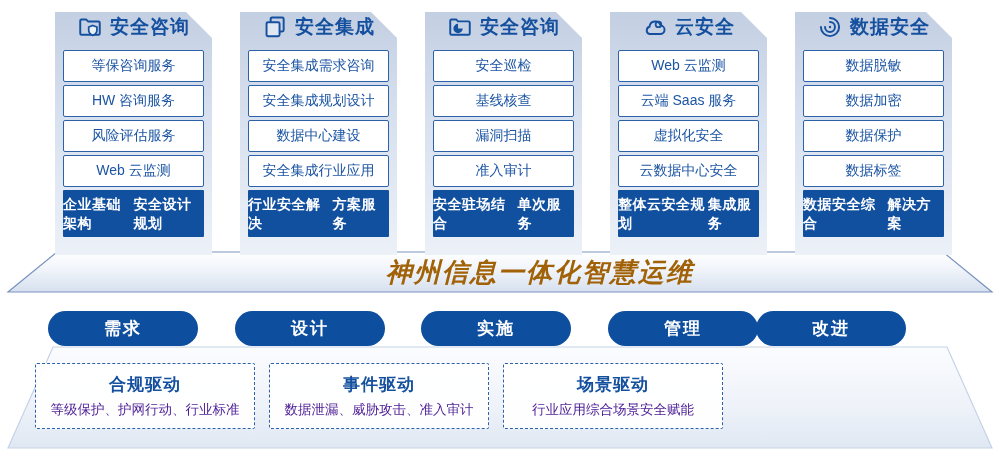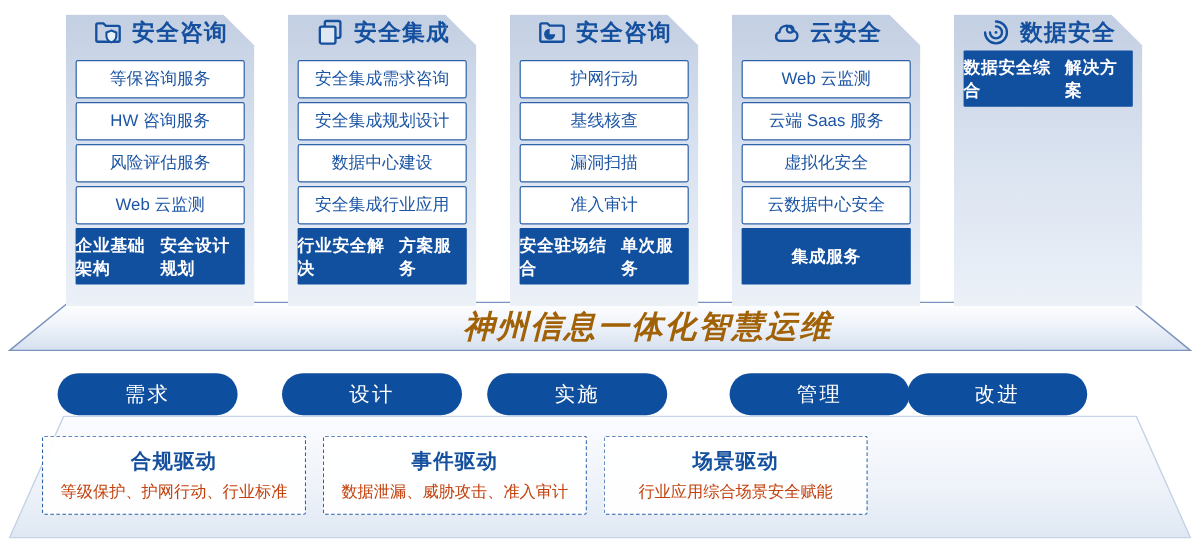--- a/index.html
+++ b/index.html
@@ -36,31 +36,31 @@
     position:absolute;left:0;top:252px;width:1000px;height:40px;z-index:3;
     display:flex;align-items:center;justify-content:center;
     font-size:26px;font-weight:bold;font-style:italic;color:#a16207;letter-spacing:2px;padding-left:40px;
   }
 
   
   .pill{
     position:absolute;top:311px;width:150px;height:35px;z-index:2;
     background:#0e4e9e;border-radius:18px;
     display:flex;align-items:center;justify-content:center;
-    color:#ffffff;font-size:17px;font-weight:normal;letter-spacing:2px;
+    color:#ffffff;font-size:17px;font-weight:bold;letter-spacing:2px;
   }
 
   
   .driver{
     position:absolute;top:363px;width:220px;height:66px;z-index:2;box-sizing:border-box;
     background:rgba(255,255,255,0.92);border:1.5px dashed #2d62ab;border-radius:2px;
     display:flex;flex-direction:column;align-items:center;justify-content:center;gap:5px;
   }
   .driver .d-title{font-size:17px;font-weight:bold;color:#15509f;letter-spacing:1px;}
-  .driver .d-desc{font-size:13.5px;color:#c2410c;white-space:nowrap;}
+  .driver .d-desc{font-size:13.5px;color:#4c1d95;white-space:nowrap;}
 </style>
 </head>
 <body>
 
 <div class="stage">
 
   <svg class="bg-svg" width="1000" height="458" viewBox="0 0 1000 458">
     <defs>
       <linearGradient id="bannerGrad" x1="0" y1="0" x2="0" y2="1">
         <stop offset="0%" stop-color="#ffffff"></stop>
@@ -119,21 +119,21 @@
 
   <div class="panel" style="left:425px">
     <div class="panel-header">
       <svg width="26" height="26" viewBox="0 0 24 24">
         <path d="M3 6.2c0-.7.5-1.2 1.2-1.2h4.2l1.8 1.8h9.6c.7 0 1.2.5 1.2 1.2V18c0 .7-.5 1.2-1.2 1.2H4.2C3.5 19.2 3 18.7 3 18z" fill="none" stroke="#15509f" stroke-width="1.8"></path>
         <path d="M10.2 9.1 A4.3 4.3 0 1 0 14.5 13.4 L10.2 13.4 Z" fill="#15509f"></path>
       </svg>
       <span class="ttl">安全咨询</span>
     </div>
     <div class="items">
-      <div class="item">护网行动</div>
+      <div class="item">安全巡检</div>
       <div class="item">基线核查</div>
       <div class="item">漏洞扫描</div>
       <div class="item">准入审计</div>
     </div>
     <div class="highlight">
       <span>安全驻场结合</span>
       <span>单次服务</span>
     </div>
   </div>
 
@@ -145,44 +145,51 @@
       </svg>
       <span class="ttl">云安全</span>
     </div>
     <div class="items">
       <div class="item">Web 云监测</div>
       <div class="item">云端 Saas 服务</div>
       <div class="item">虚拟化安全</div>
       <div class="item">云数据中心安全</div>
     </div>
     <div class="highlight">
+      <span>整体云安全规划</span>
       <span>集成服务</span>
     </div>
   </div>
 
   <div class="panel" style="left:795px">
     <div class="panel-header">
       <svg width="26" height="26" viewBox="0 0 24 24">
         <path d="M12 3.6 a8.4 8.4 0 1 1 -8.4 8.4" fill="none" stroke="#15509f" stroke-width="1.8" stroke-linecap="round"></path>
         <path d="M12 7.4 a4.6 4.6 0 1 1 -4.6 4.6" fill="none" stroke="#15509f" stroke-width="1.8" stroke-linecap="round"></path>
         <circle cx="12" cy="12" r="1.1" fill="#15509f"></circle>
       </svg>
       <span class="ttl">数据安全</span>
     </div>
+    <div class="items">
+      <div class="item">数据脱敏</div>
+      <div class="item">数据加密</div>
+      <div class="item">数据保护</div>
+      <div class="item">数据标签</div>
+    </div>
     <div class="highlight">
       <span>数据安全综合</span>
       <span>解决方案</span>
     </div>
   </div>
 
   <div class="banner-text">神州信息一体化智慧运维</div>
 
   <div class="pill" style="left:48px">需求</div>
   <div class="pill" style="left:235px">设计</div>
-  <div class="pill" style="left:406px">实施</div>
+  <div class="pill" style="left:421px">实施</div>
   <div class="pill" style="left:608px">管理</div>
   <div class="pill" style="left:756px">改进</div>
 
   <div class="driver" style="left:35px">
     <div class="d-title">合规驱动</div>
     <div class="d-desc">等级保护、护网行动、行业标准</div>
   </div>
   <div class="driver" style="left:269px">
     <div class="d-title">事件驱动</div>
     <div class="d-desc">数据泄漏、威胁攻击、准入审计</div>

